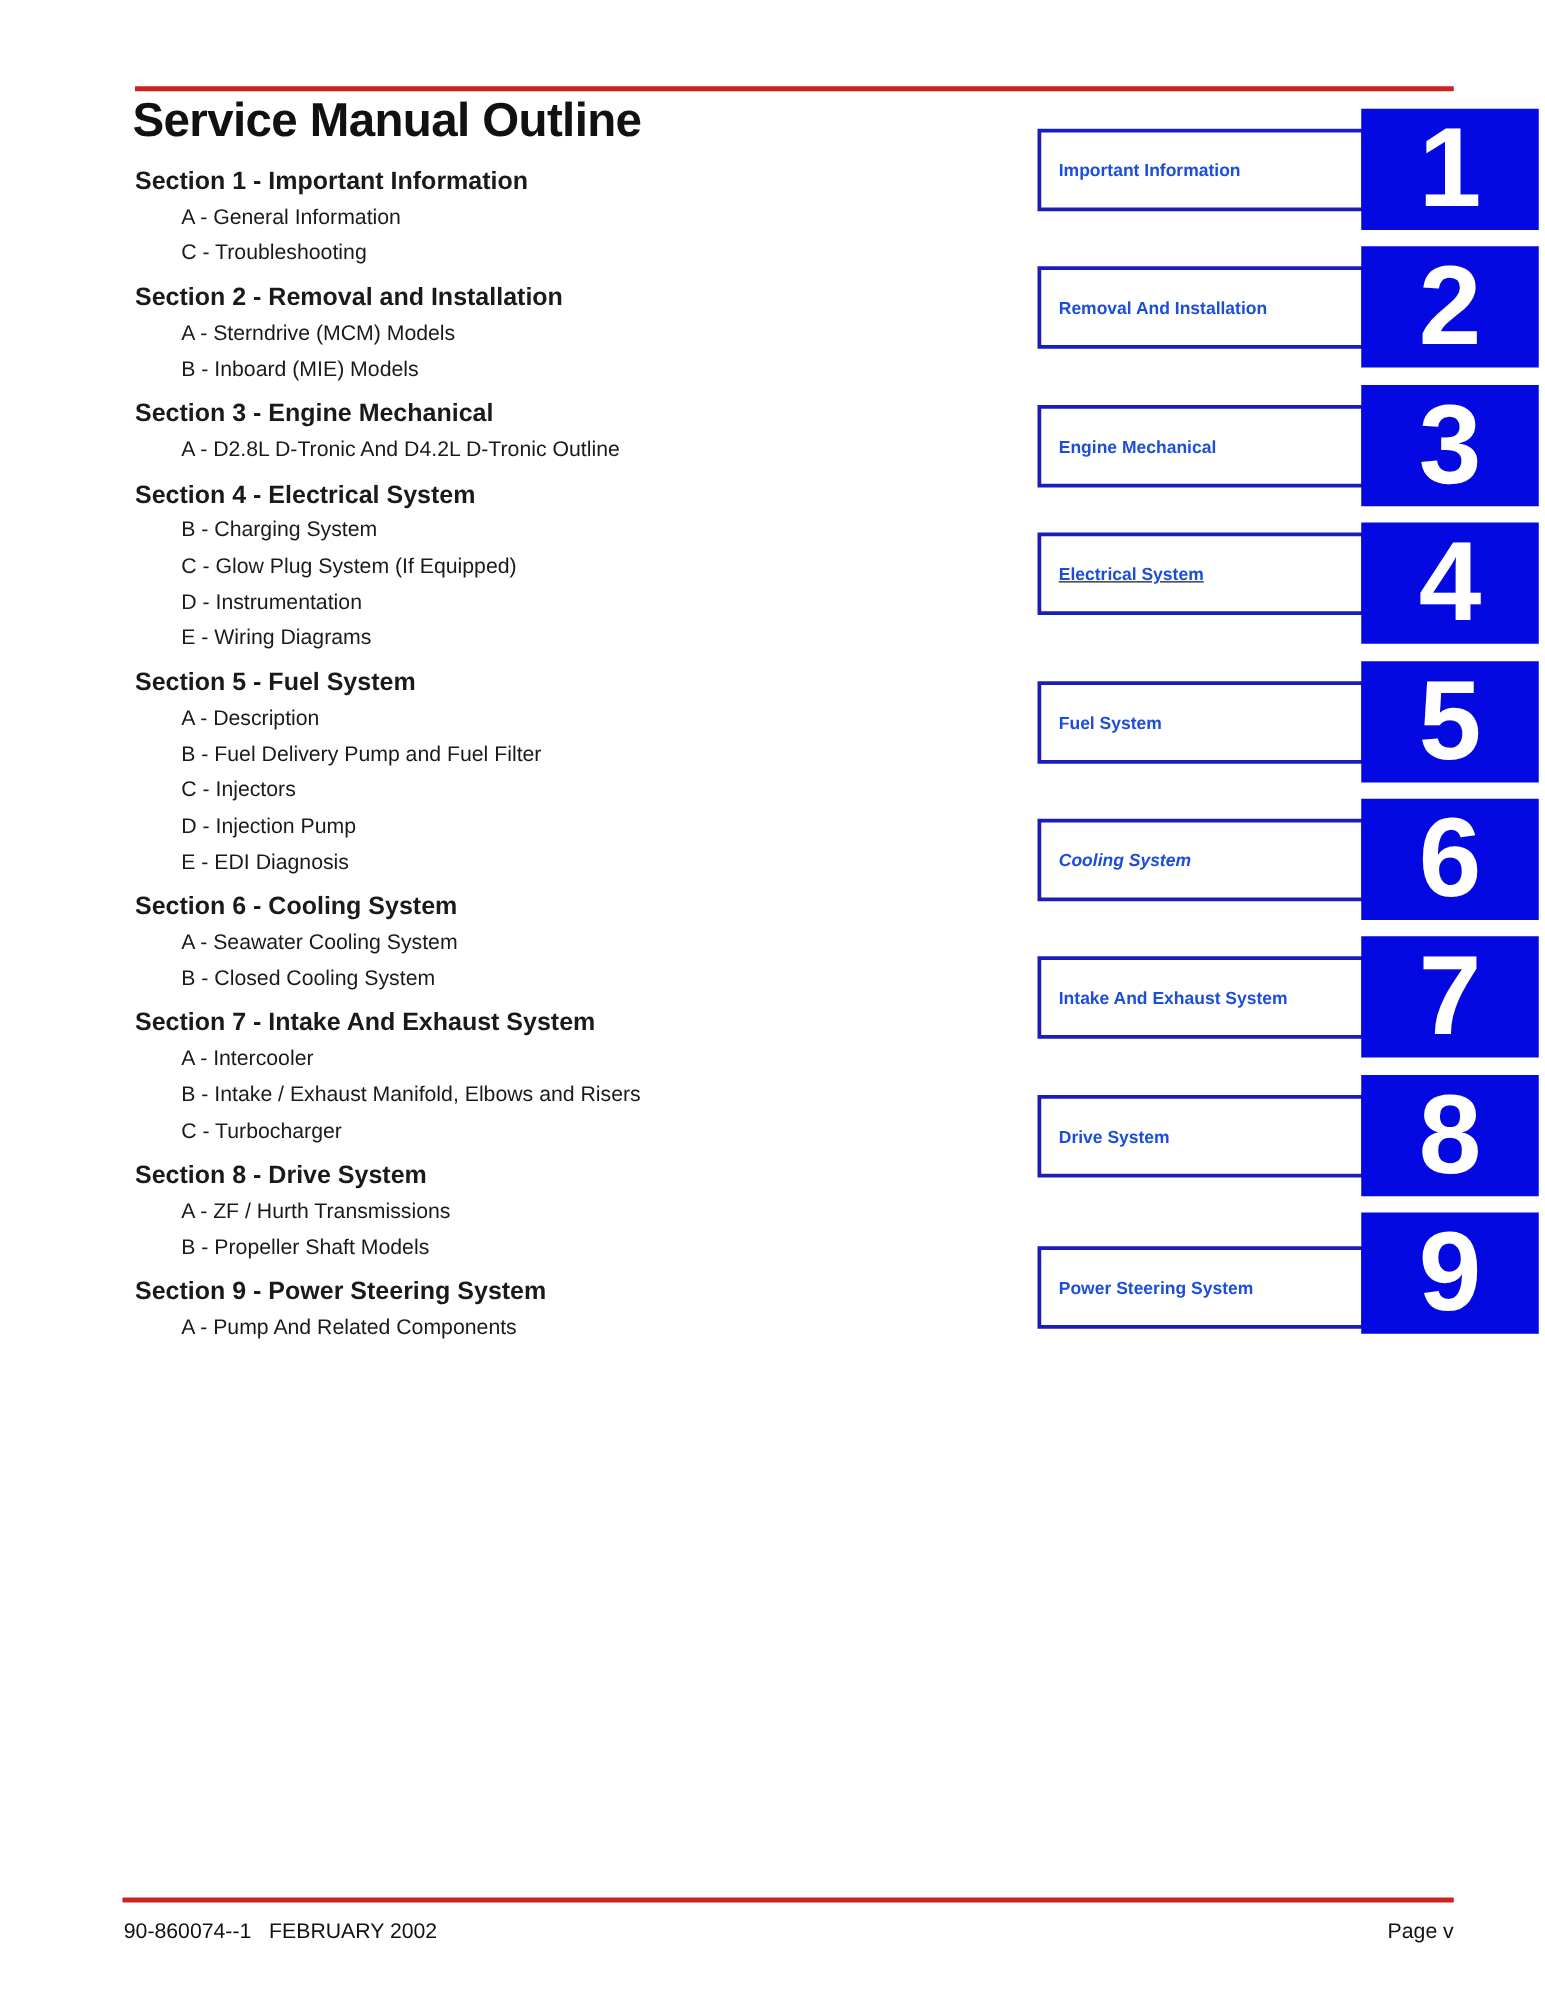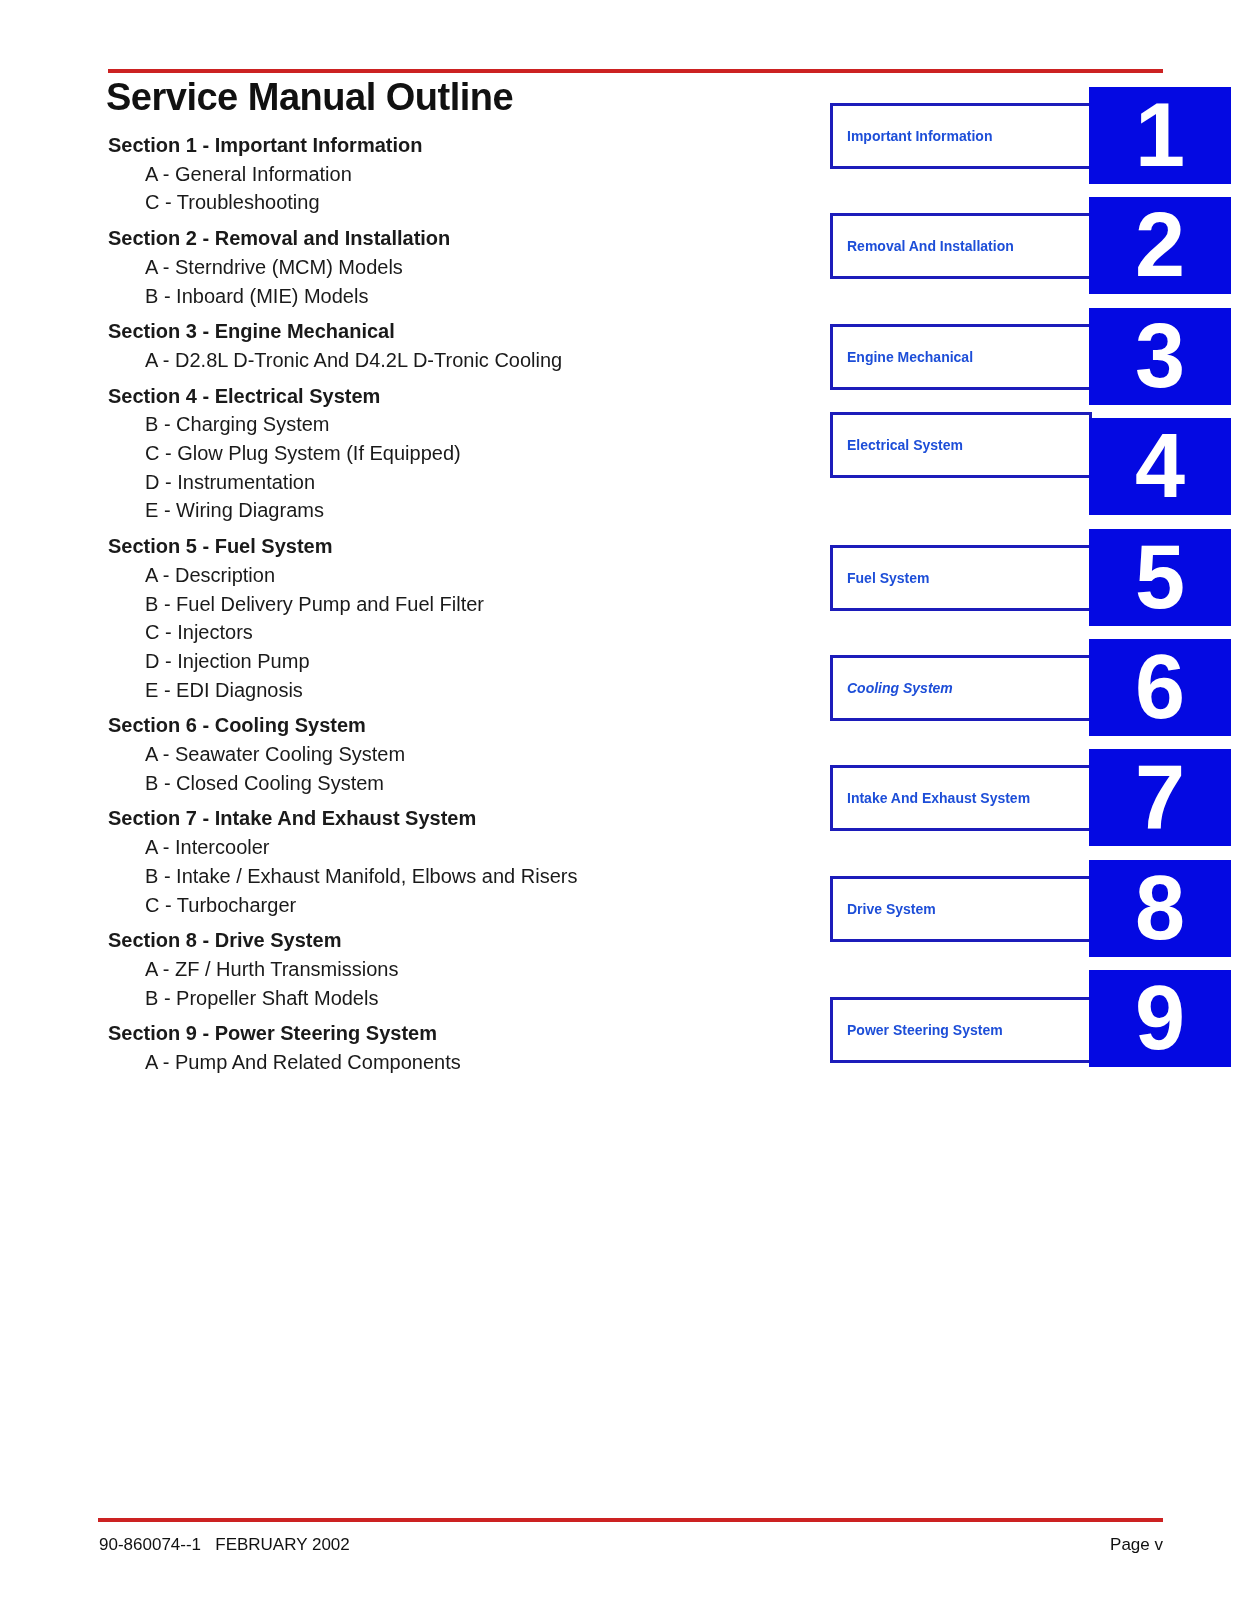--- a/index.html
+++ b/index.html
@@ -43,21 +43,21 @@
   }
   .sec-heading {
     font-size: 20px;
     font-weight: bold;
     line-height: 28.7px;
     margin-top: 7px;
     white-space: nowrap;
   }
   .sec:first-child .sec-heading { margin-top: 0; }
   .sec-item {
-    font-size: 20px;
+    font-size: 17px;
     font-weight: normal;
     line-height: 28.7px;
     padding-left: 37px;
     white-space: nowrap;
   }
   .tabs {
     position: absolute;
     left: 0; top: 0;
     width: 1236px;
     height: 1100px;
@@ -134,21 +134,21 @@
         <div class="sec-item">A - General Information</div>
         <div class="sec-item">C - Troubleshooting</div>
       </div>
       <div class="sec">
         <div class="sec-heading">Section 2 - Removal and Installation</div>
         <div class="sec-item">A - Sterndrive (MCM) Models</div>
         <div class="sec-item">B - Inboard (MIE) Models</div>
       </div>
       <div class="sec">
         <div class="sec-heading">Section 3 - Engine Mechanical</div>
-        <div class="sec-item">A - D2.8L D-Tronic And D4.2L D-Tronic Cooling</div>
+        <div class="sec-item">A - D2.8L D-Tronic And D4.2L D-Tronic Outline</div>
       </div>
       <div class="sec">
         <div class="sec-heading">Section 4 - Electrical System</div>
         <div class="sec-item">B - Charging System</div>
         <div class="sec-item">C - Glow Plug System (If Equipped)</div>
         <div class="sec-item">D - Instrumentation</div>
         <div class="sec-item">E - Wiring Diagrams</div>
       </div>
       <div class="sec">
         <div class="sec-heading">Section 5 - Fuel System</div>
@@ -199,21 +199,21 @@
       </div>
       <div class="tab">
         <div class="tab-label-box" style="top: 324px;">
           <span class="tab-label">Engine Mechanical</span>
         </div>
         <div class="tab-number-box" style="top: 308px;">
           <span class="tab-number">3</span>
         </div>
       </div>
       <div class="tab">
-        <div class="tab-label-box" style="top: 412px;">
+        <div class="tab-label-box" style="top: 426px; text-decoration: underline;">
           <span class="tab-label">Electrical System</span>
         </div>
         <div class="tab-number-box" style="top: 418px;">
           <span class="tab-number">4</span>
         </div>
       </div>
       <div class="tab">
         <div class="tab-label-box" style="top: 545px;">
           <span class="tab-label">Fuel System</span>
         </div>

